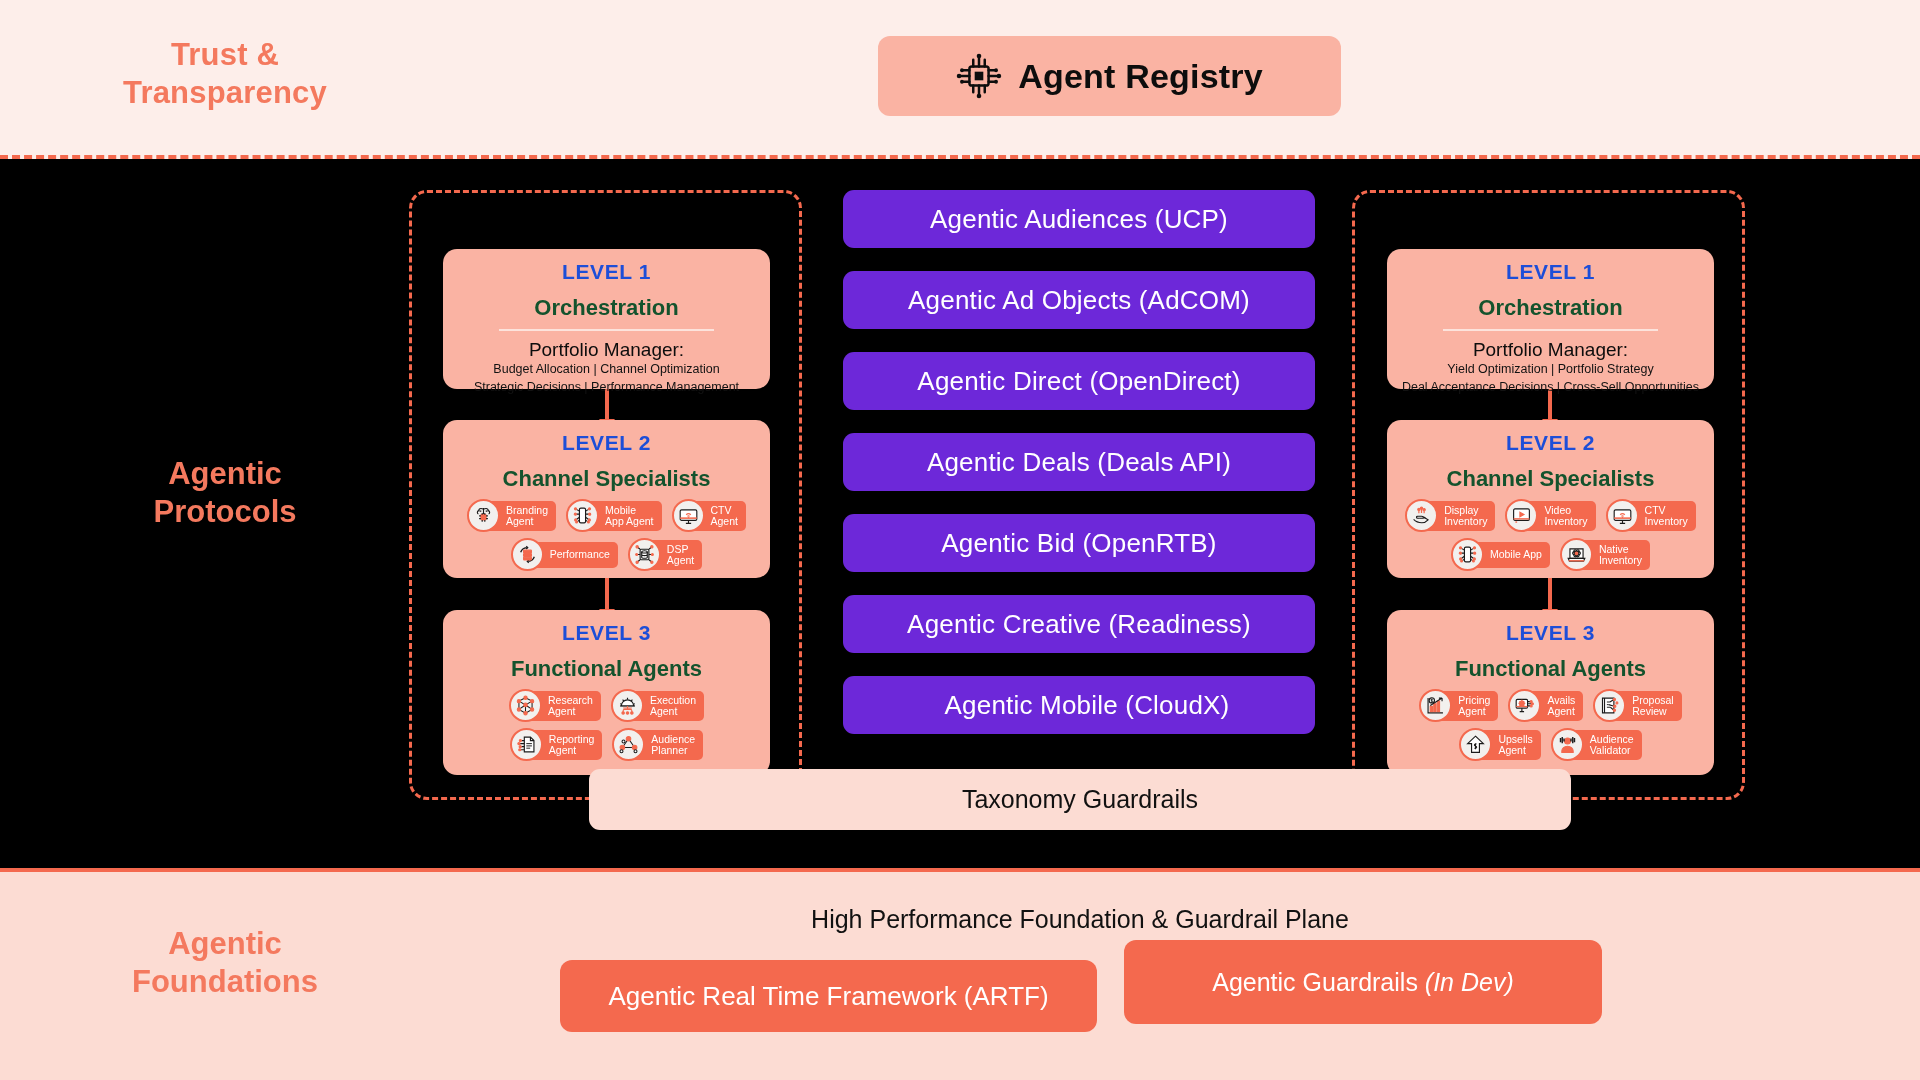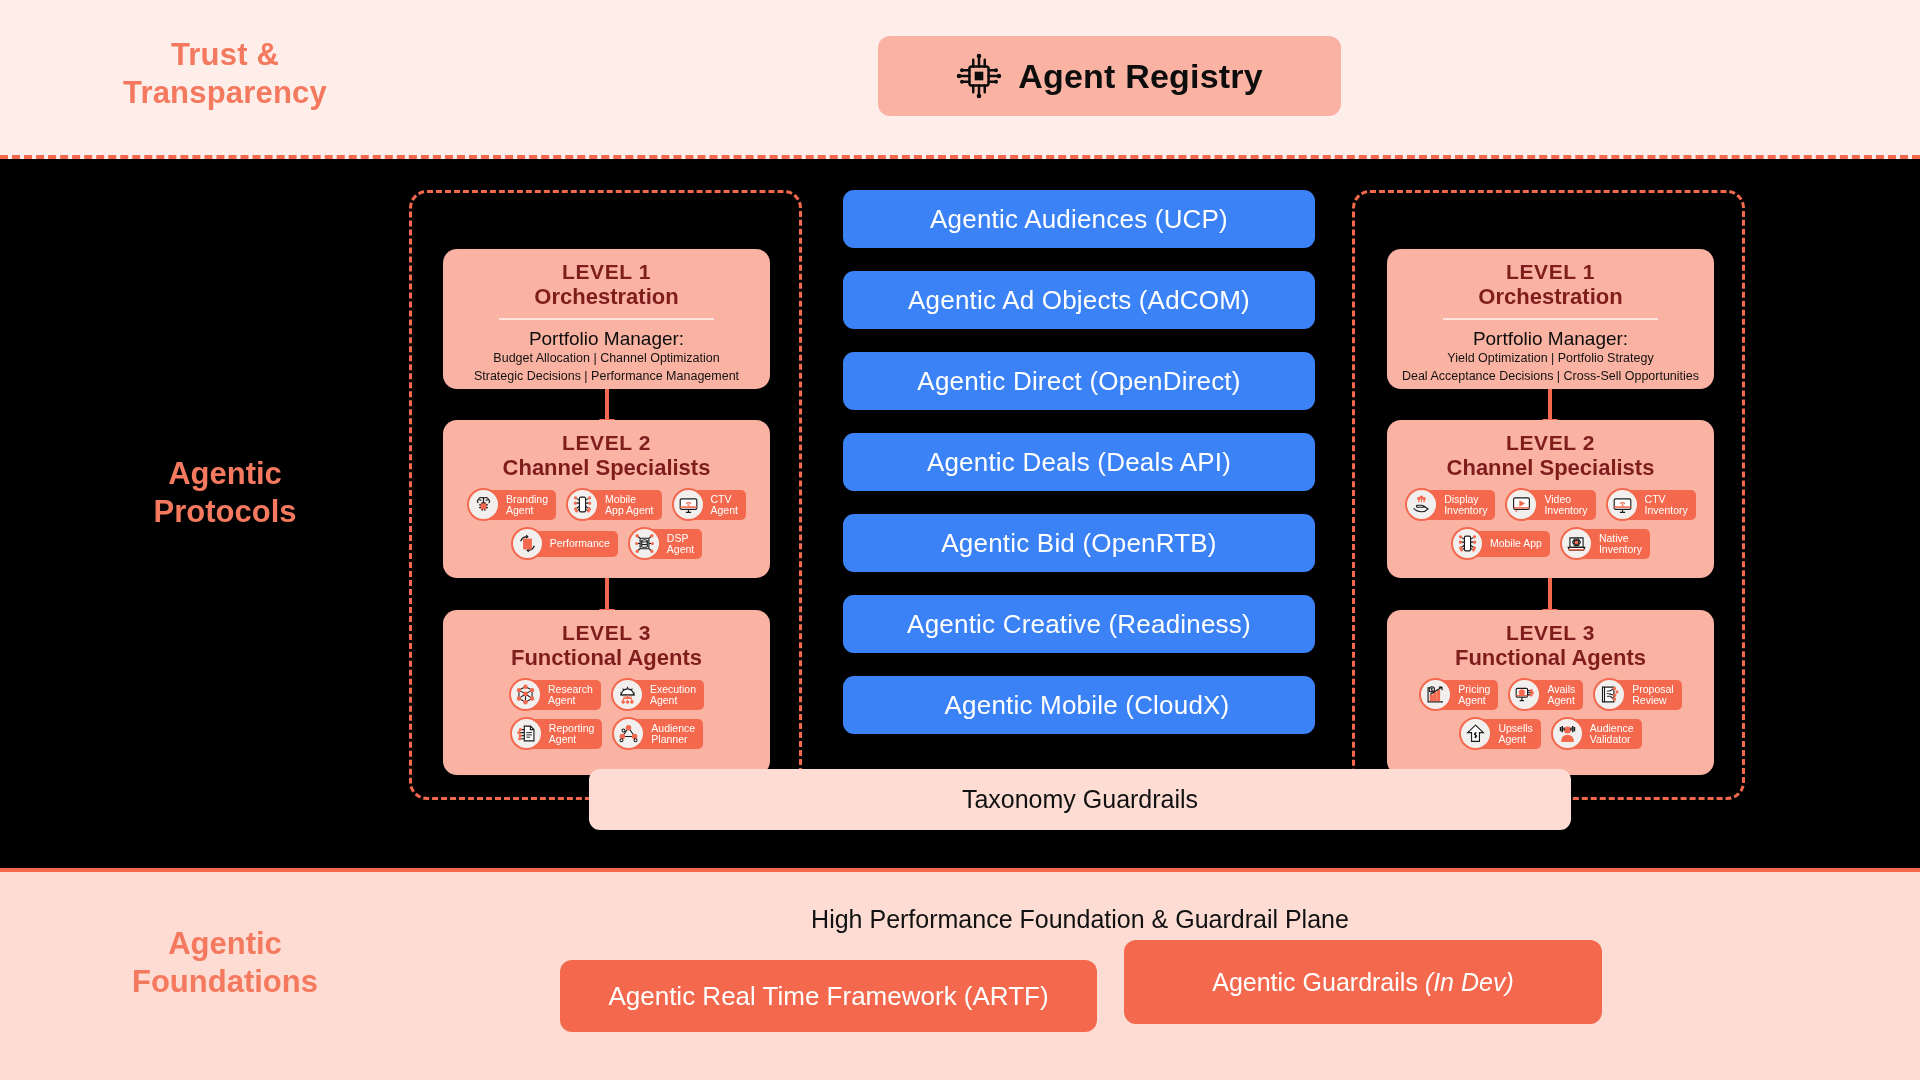--- a/index.html
+++ b/index.html
@@ -62,22 +62,22 @@
     content: ""; position: absolute; left: -6px; bottom: -9px;
     border-left: 8px solid transparent; border-right: 8px solid transparent;
     border-top: 10px solid #F4694E;
   }
 
   
   .lvl {
     position: absolute; background: #FAB3A3; border-radius: 14px;
     padding: 12px 14px 14px;
   }
-  .lvl-h1 { text-align: center; font-size: 21px; font-weight: 700; color: #7f1d1d; letter-spacing: .6px; line-height: 1.08; }
-  .lvl-h2 { text-align: center; font-size: 22px; font-weight: 700; color: #7f1d1d; line-height: 1.1; margin-top: 1px; }
+  .lvl-h1 { text-align: center; font-size: 21px; font-weight: 700; color: #1d4ed8; letter-spacing: .6px; line-height: 1.08; }
+  .lvl-h2 { text-align: center; font-size: 22px; font-weight: 700; color: #14532d; line-height: 1.1; margin-top: 12px; }
   .lvl-div { height: 2px; background: #FCE3DC; margin: 9px auto 8px; width: 72%; }
   .pm-title { text-align: center; font-size: 19px; font-weight: 500; color: #0d0d0d; line-height: 1.18; }
   .pm-line { text-align: center; font-size: 12.5px; color: #121212; line-height: 1.38; }
 
   
   .chip-row { display: flex; justify-content: center; gap: 10px; margin-top: 9px; }
   .chip-row.r2 { margin-top: 7px; }
   .chip {
     position: relative; display: inline-flex; align-items: center;
     height: 32px;
@@ -96,21 +96,21 @@
     width: 33px; height: 33px; border-radius: 50%;
     background: #F2F0EE; border: 2px solid #F4694E;
     display: flex; align-items: center; justify-content: center;
     flex: 0 0 auto;
   }
   .chip .circ svg { width: 21px; height: 21px; display: block; }
 
   
   .proto {
     position: absolute; left: 843px; width: 472px; height: 58px;
-    background: #3b82f6; border-radius: 11px;
+    background: #6d28d9; border-radius: 11px;
     display: flex; align-items: center; justify-content: center;
     color: #fff; font-size: 26px; font-weight: 400; letter-spacing: .2px;
   }
 
   .taxonomy {
     position: absolute; left: 589px; top: 769px; width: 982px; height: 61px;
     background: #FCDCD3; border-radius: 11px;
     display: flex; align-items: center; justify-content: center;
     color: #111; font-size: 25px; font-weight: 400;
   }

